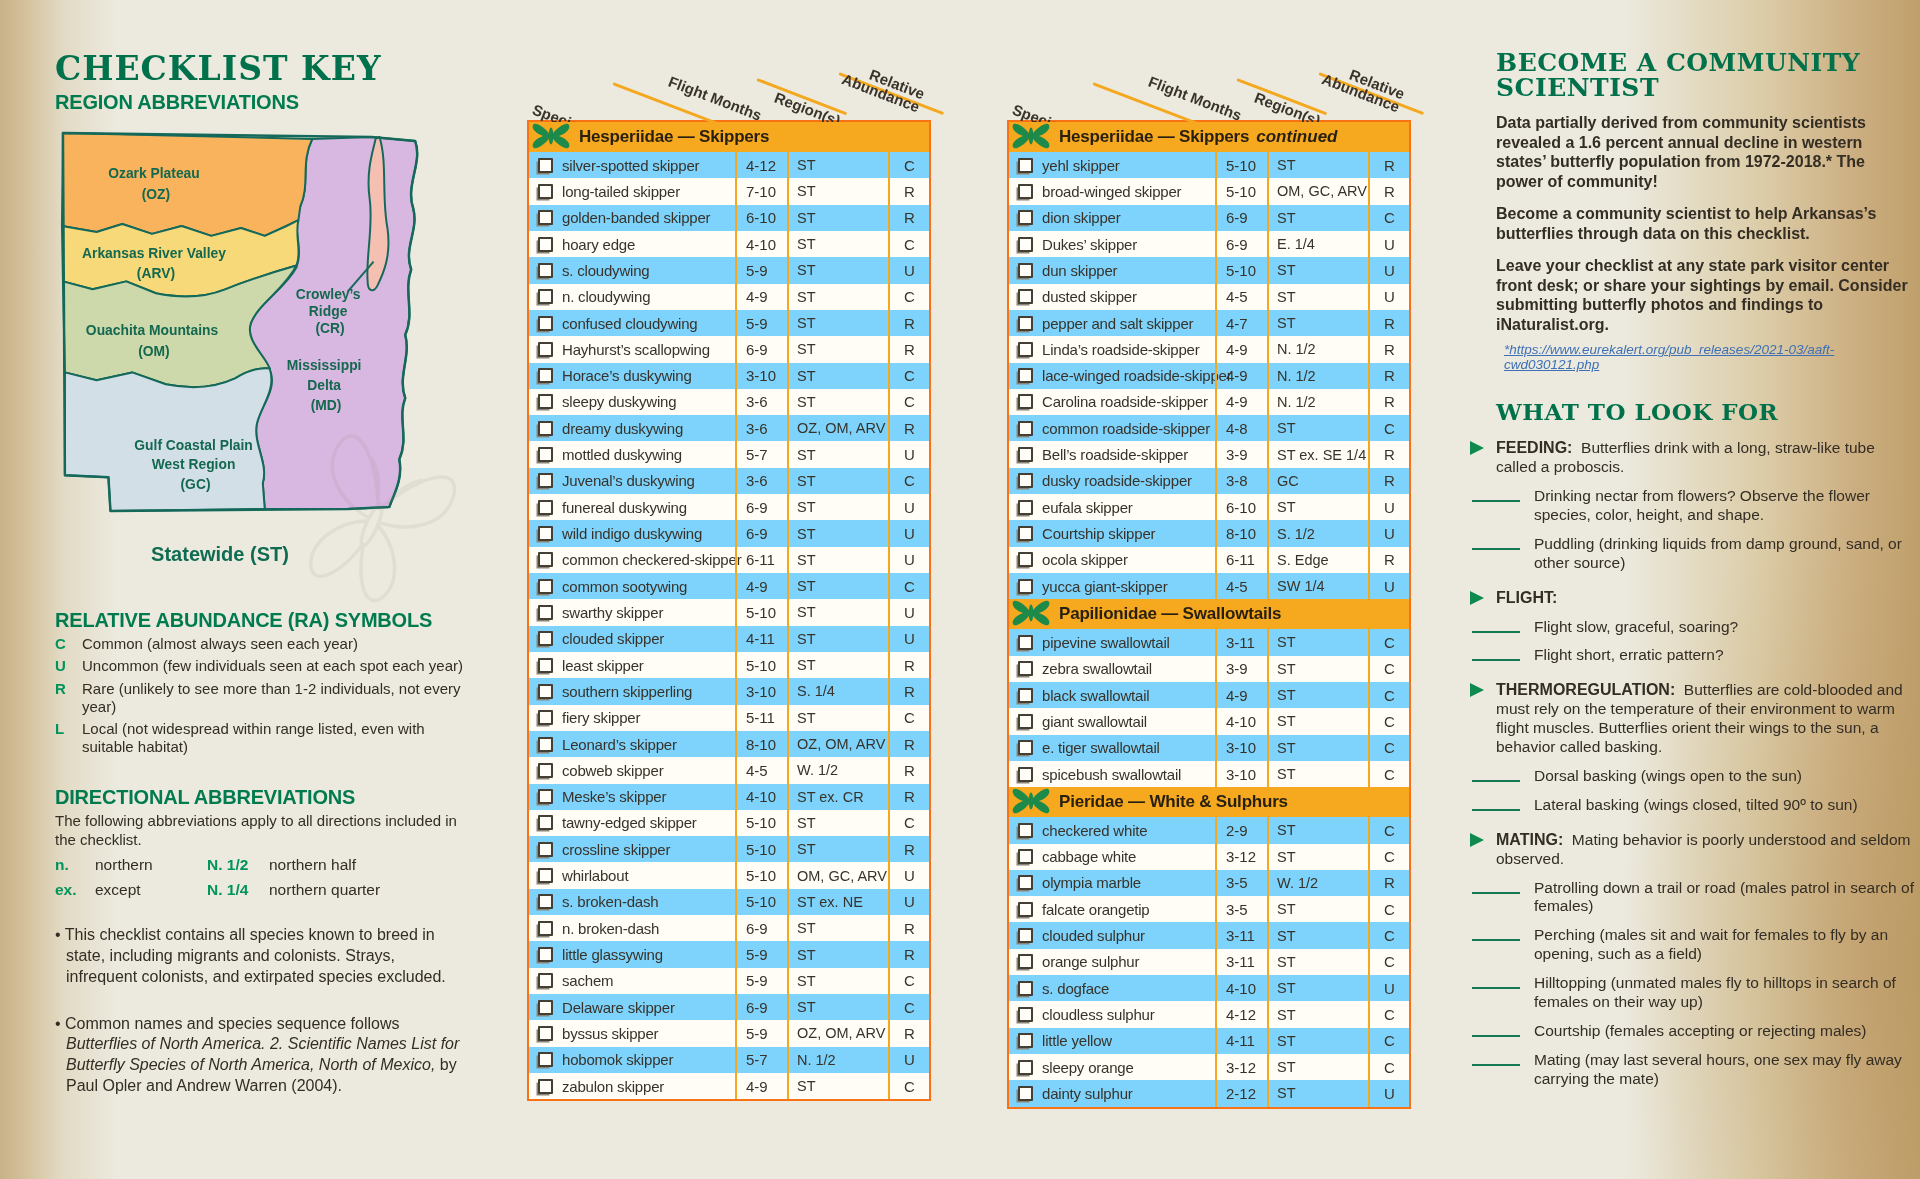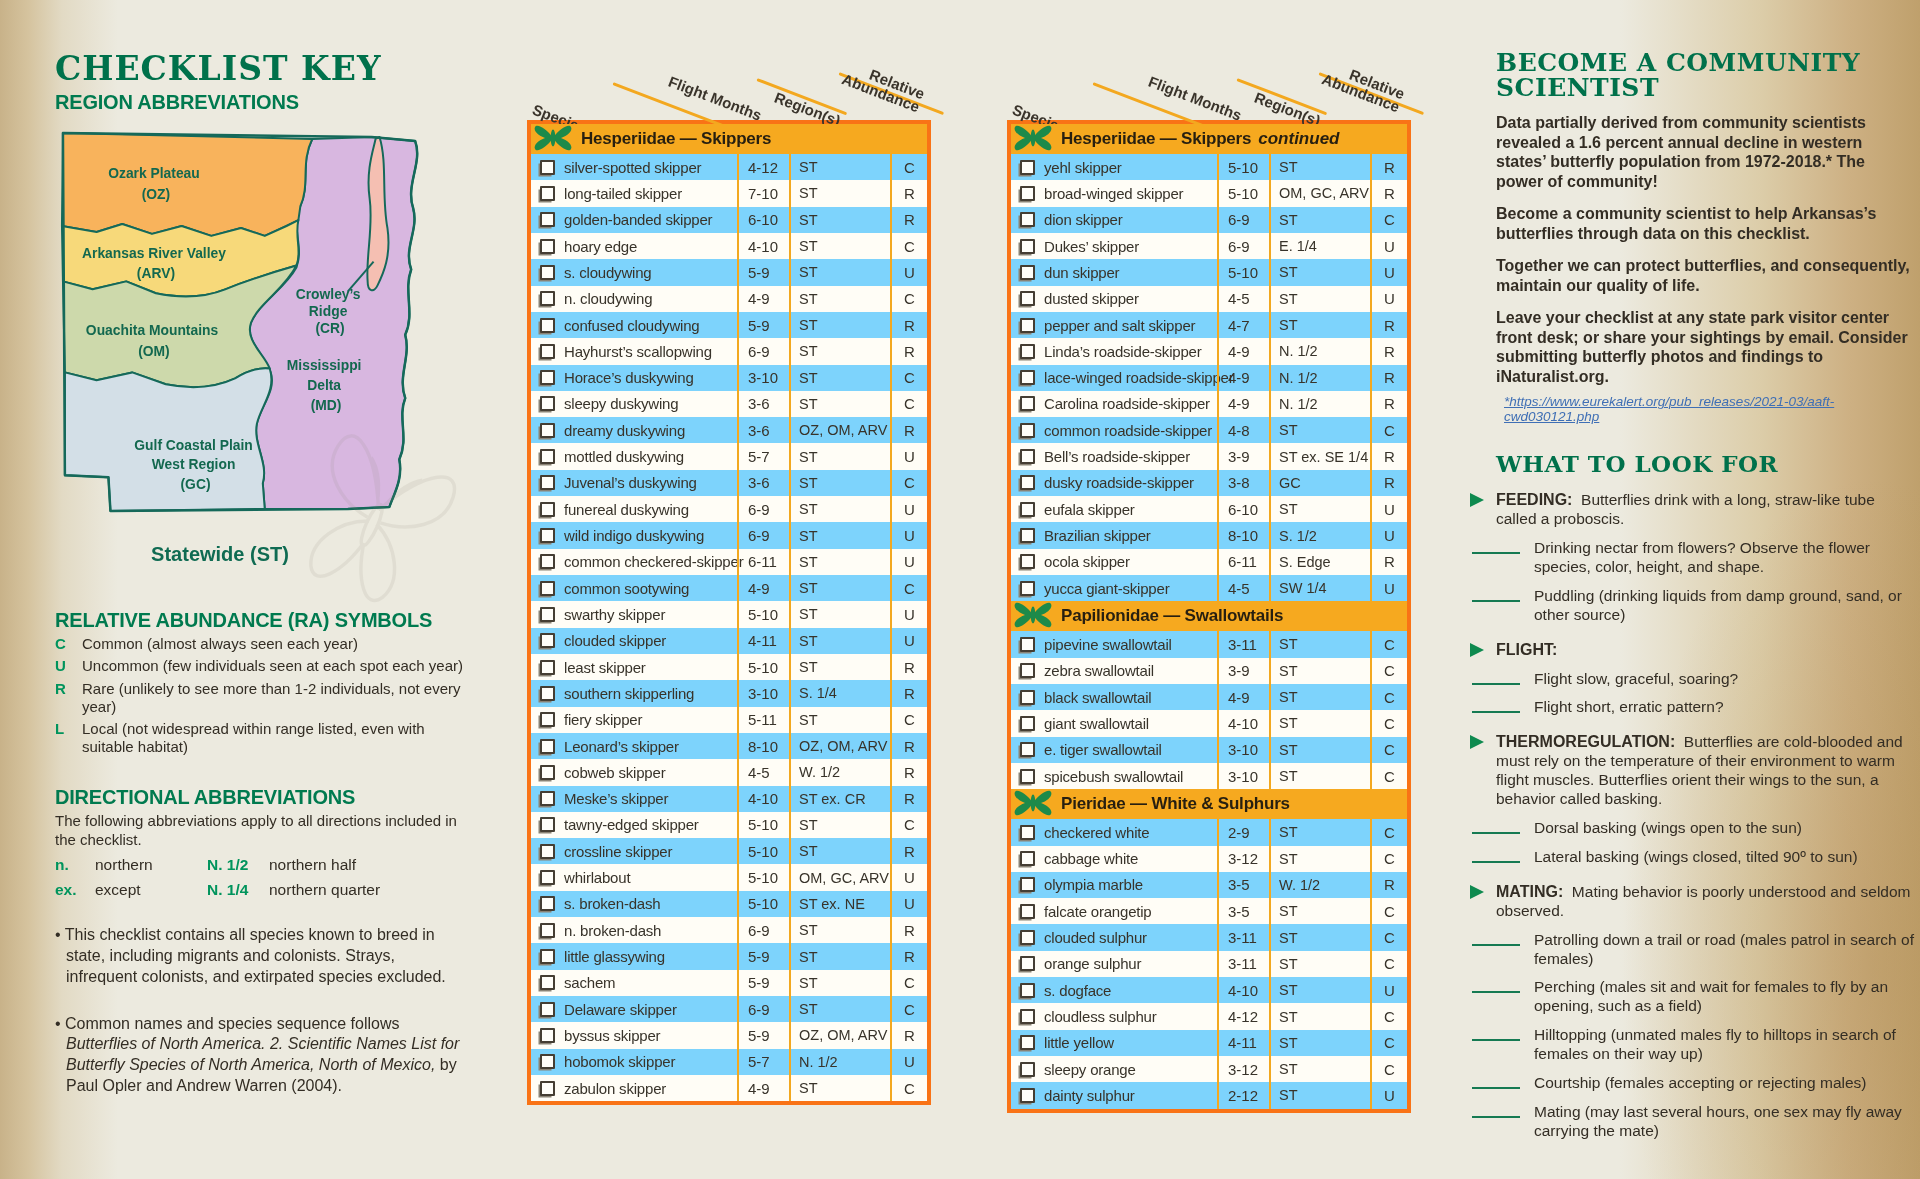--- a/index.html
+++ b/index.html
@@ -51,21 +51,21 @@
     font-weight:bold;font-size:15px;color:#3a342b;white-space:nowrap;line-height:.95;}
   .dl-species{left:6px;top:60px;}
   .dl-months{left:142px;top:32px;}
   .dl-regions{left:248px;top:48px;}
   .dl-abund{left:318px;top:16px;text-align:right;}
   .dline{position:absolute;height:3px;background:#f3a81f;transform:rotate(21deg);
     transform-origin:0 50%;border-radius:2px;}
   .dline1{left:86px;top:40px;width:138px;}
   .dline2{left:230px;top:36px;width:96px;}
   .dline3{left:312px;top:30px;width:112px;}
-  .tbody{border:4px solid #f97316;background:#fffdf6;}
+  .tbody{border:2px solid #f97316;background:#fffdf6;}
   .band{height:30px;background:#f6a91f;display:flex;align-items:center;position:relative;
     padding-left:50px;box-sizing:border-box;}
   .band-title{font-size:17px;font-weight:bold;color:#271f10;letter-spacing:-.2px;}
   .band-cont{font-size:17px;font-weight:bold;font-style:italic;color:#271f10;margin-left:7px;}
   .bfly{position:absolute;left:2px;top:-3px;width:40px;height:34px;}
   .trow{display:flex;height:26.32px;align-items:center;background:#fffdf6;}
   .trow.cream{background:#7dd3fc;text-align:center;}
   .cell{height:100%;display:flex;align-items:center;box-sizing:border-box;
     font-size:15px;color:#38332a;}
   .cell.sp{width:206px;padding-left:9px;}
@@ -689,21 +689,21 @@
           <span class="cbox"></span>
           <span class="spname">eufala skipper</span>
         </span>
         <span class="cell mo">6-10</span>
         <span class="cell rg">ST</span>
         <span class="cell ra">U</span>
       </div>
       <div class="trow cream">
         <span class="cell sp">
           <span class="cbox"></span>
-          <span class="spname">Brazilian skipper</span>
+          <span class="spname">Courtship skipper</span>
         </span>
         <span class="cell mo">8-10</span>
         <span class="cell rg">S. 1/2</span>
         <span class="cell ra">U</span>
       </div>
       <div class="trow">
         <span class="cell sp">
           <span class="cbox"></span>
           <span class="spname">ocola skipper</span>
         </span>
@@ -888,21 +888,20 @@
         <span class="cell ra">U</span>
       </div>
     </div>
 </div>
 
 <div class="right-col">
   <h1 class="rc-h">BECOME A COMMUNITY SCIENTIST</h1>
   <div id="comm-paras">
       <p class="comm-p">Data partially derived from community scientists revealed a 1.6 percent annual decline in western states’ butterfly population from 1972-2018.* The power of community!</p>
       <p class="comm-p">Become a community scientist to help Arkansas’s butterflies through data on this checklist.</p>
-      <p class="comm-p">Together we can protect butterflies, and consequently, maintain our quality of life.</p>
       <p class="comm-p">Leave your checklist at any state park visitor center front desk; or share your sightings by email. Consider submitting butterfly photos and findings to iNaturalist.org.</p>
       <a class="rc-link" href="#">*https://www.eurekalert.org/pub_releases/2021-03/aaft-cwd030121.php</a>
     </div>
   <h1 class="rc-h lf-h">WHAT TO LOOK FOR</h1>
   <div id="lf-list">
       <div class="lf-item"><span class="lf-arrow"></span><span class="lf-label">FEEDING:</span><span class="lf-text">&nbsp; Butterflies drink with a long, straw-like tube called a proboscis.</span><div class="lf-sub">
           <span class="lf-blank"></span>
           <span class="lf-subtext">Drinking nectar from flowers? Observe the flower species, color, height, and shape.</span>
         </div><div class="lf-sub">
           <span class="lf-blank"></span>

